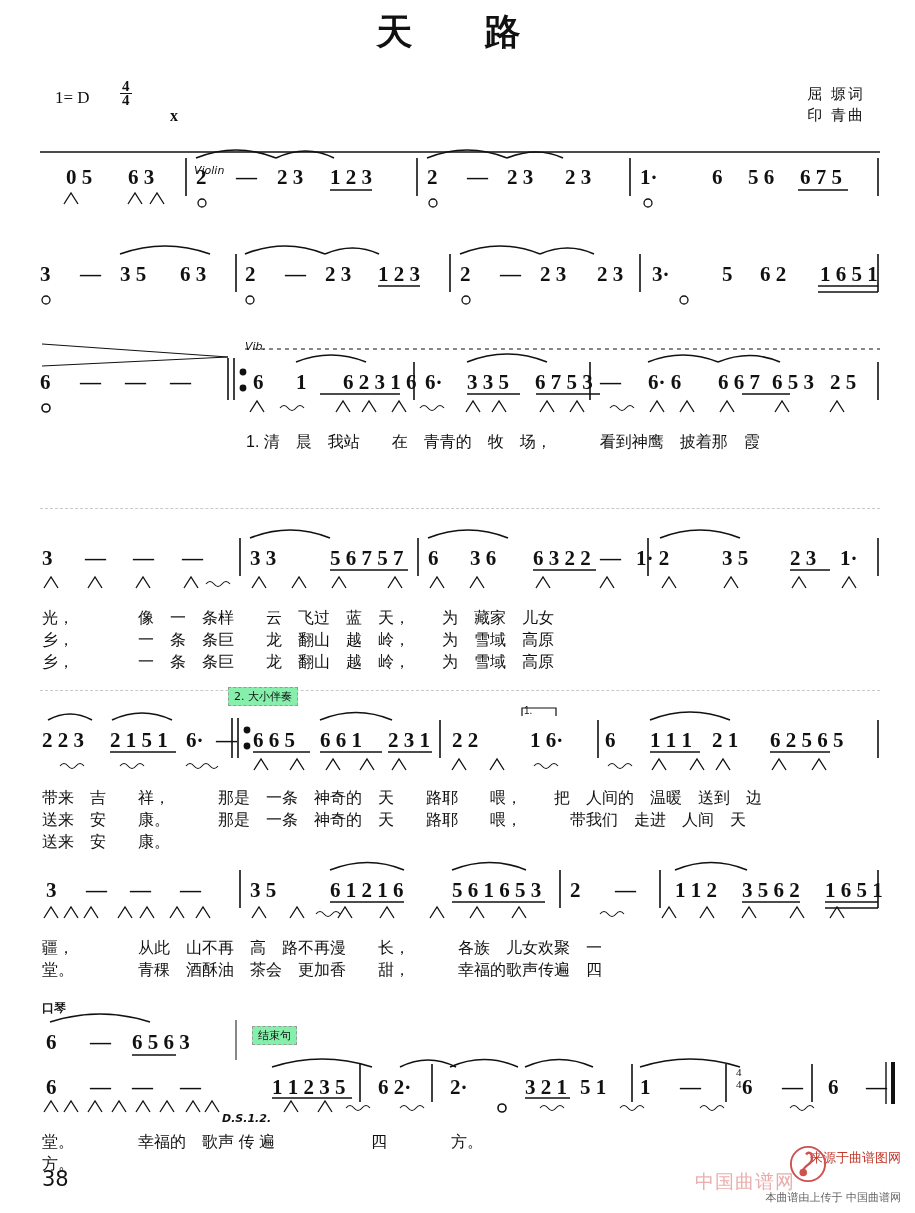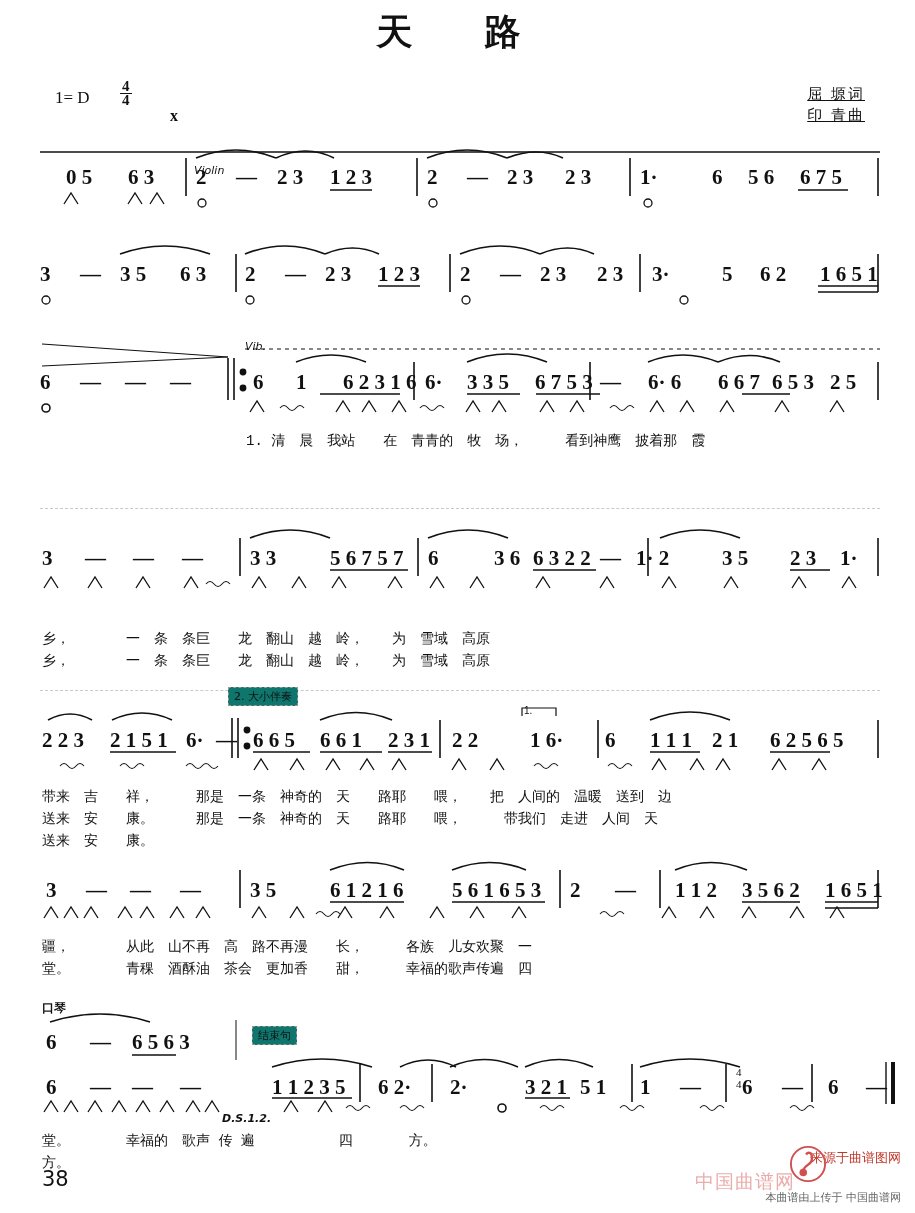--- a/index.html
+++ b/index.html
@@ -33,33 +33,32 @@
     font-weight:bold;
   }
   .meter .num{display:block;border-bottom:1.5px solid #111;padding:0 2px;}
   .meter .den{display:block;padding:0 2px;}
 
   .credits{
     position:absolute;right:50px;top:84px;
     font-size:15px;line-height:21px;text-align:center;
     font-family:"DejaVu Sans",sans-serif;
     letter-spacing:2px;
-    text-decoration:underline;
   }
 
   
   .abs{position:absolute;white-space:nowrap;}
 
   .note{
     font-family:"Liberation Serif",serif;
     font-size:21px;font-weight:bold;
   }
   .lyric{
-    font-family:Liberation Mono, monospace;
-    font-size:14px;
+    font-family:Liberation Sans, sans-serif;
+    font-size:16px;
   }
   .smalllab{
     font-family:"DejaVu Sans",sans-serif;
     font-size:11px;font-style:italic;
   }
   .cnlab{
     font-family:"DejaVu Sans",sans-serif;
     font-size:12px;font-weight:bold;
   }
 
@@ -68,21 +67,21 @@
     position:absolute;height:0;border-top:1px dashed #c9c9c9;
   }
 
   
   .boxlab{
     position:absolute;
     border:1px dashed #999;
     font-family:"DejaVu Sans",sans-serif;
     font-size:11px;
     padding:1px 5px;
-    background:#0f766e;
+    background:#86efac;
   }
 
   .pagenum{
     position:absolute;left:42px;bottom:22px;
     font-size:21px;font-family:"DejaVu Sans",sans-serif;
   }
   .source{
     position:absolute;right:14px;bottom:46px;
     font-size:13px;color:#c0392b;
     font-family:"DejaVu Sans",sans-serif;
@@ -182,28 +181,29 @@
 
   <div class="dotrule" style="left:40px;top:508px;width:840px;"></div>
 
   <div class="abs note" style="left:42px;top:546px;">3</div>
   <div class="abs note" style="left:85px;top:546px;">—</div>
   <div class="abs note" style="left:133px;top:546px;">—</div>
   <div class="abs note" style="left:182px;top:546px;">—</div>
   <div class="abs note" style="left:250px;top:546px;">3 3</div>
   <div class="abs note" style="left:330px;top:546px;">5 6 7 5 7</div>
   <div class="abs note" style="left:428px;top:546px;">6</div>
-  <div class="abs note" style="left:470px;top:546px;margin-left:24px;">3 6</div>
+  <div class="abs note" style="left:470px;top:546px;">3 6</div>
   <div class="abs note" style="left:533px;top:546px;">6 3 2 2</div>
   <div class="abs note" style="left:600px;top:546px;">—</div>
   <div class="abs note" style="left:636px;top:546px;">1· 2</div>
   <div class="abs note" style="left:722px;top:546px;">3 5</div>
   <div class="abs note" style="left:790px;top:546px;">2 3</div>
   <div class="abs note" style="left:840px;top:546px;">1·</div>
 
+  <div class="abs lyric" style="left:42px;top:608px;">光，　　　　像　一　条样　　云　飞过　蓝　天，　　为　藏家　儿女</div>
   <div class="abs lyric" style="left:42px;top:630px;">乡，　　　　一　条　条巨　　龙　翻山　越　岭，　　为　雪域　高原</div>
   <div class="abs lyric" style="left:42px;top:652px;">乡，　　　　一　条　条巨　　龙　翻山　越　岭，　　为　雪域　高原</div>
 
   <div class="dotrule" style="left:40px;top:690px;width:840px;"></div>
 
   <div class="boxlab" style="left:228px;top:687px;">2. 大小伴奏</div>
 
   <div class="abs note" style="left:42px;top:728px;">2 2 3</div>
   <div class="abs note" style="left:110px;top:728px;">2 1 5 1</div>
   <div class="abs note" style="left:186px;top:728px;">6·</div>

